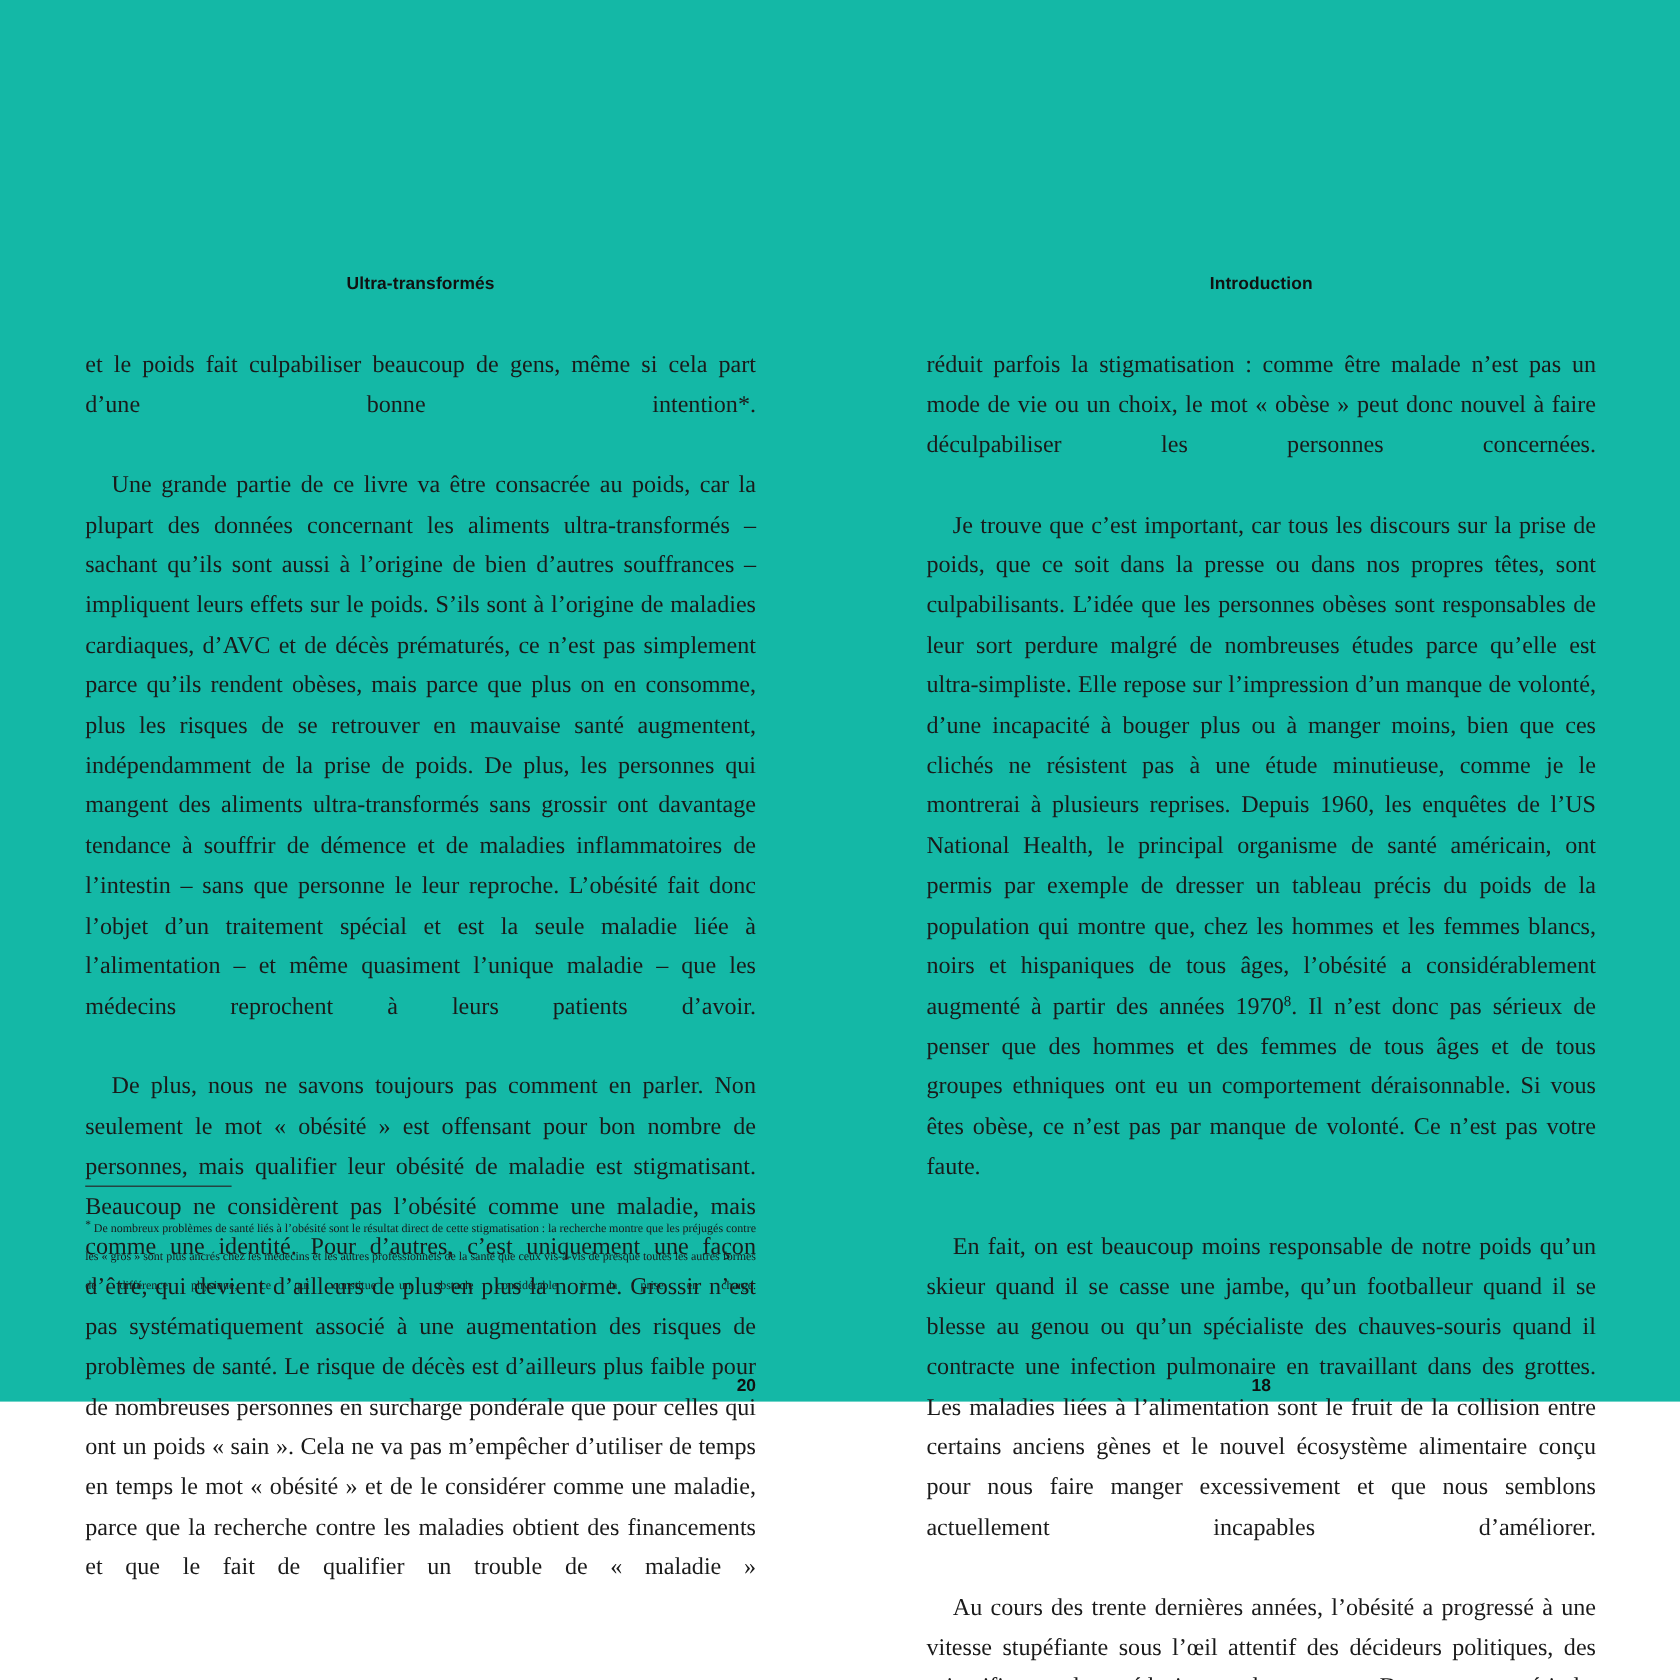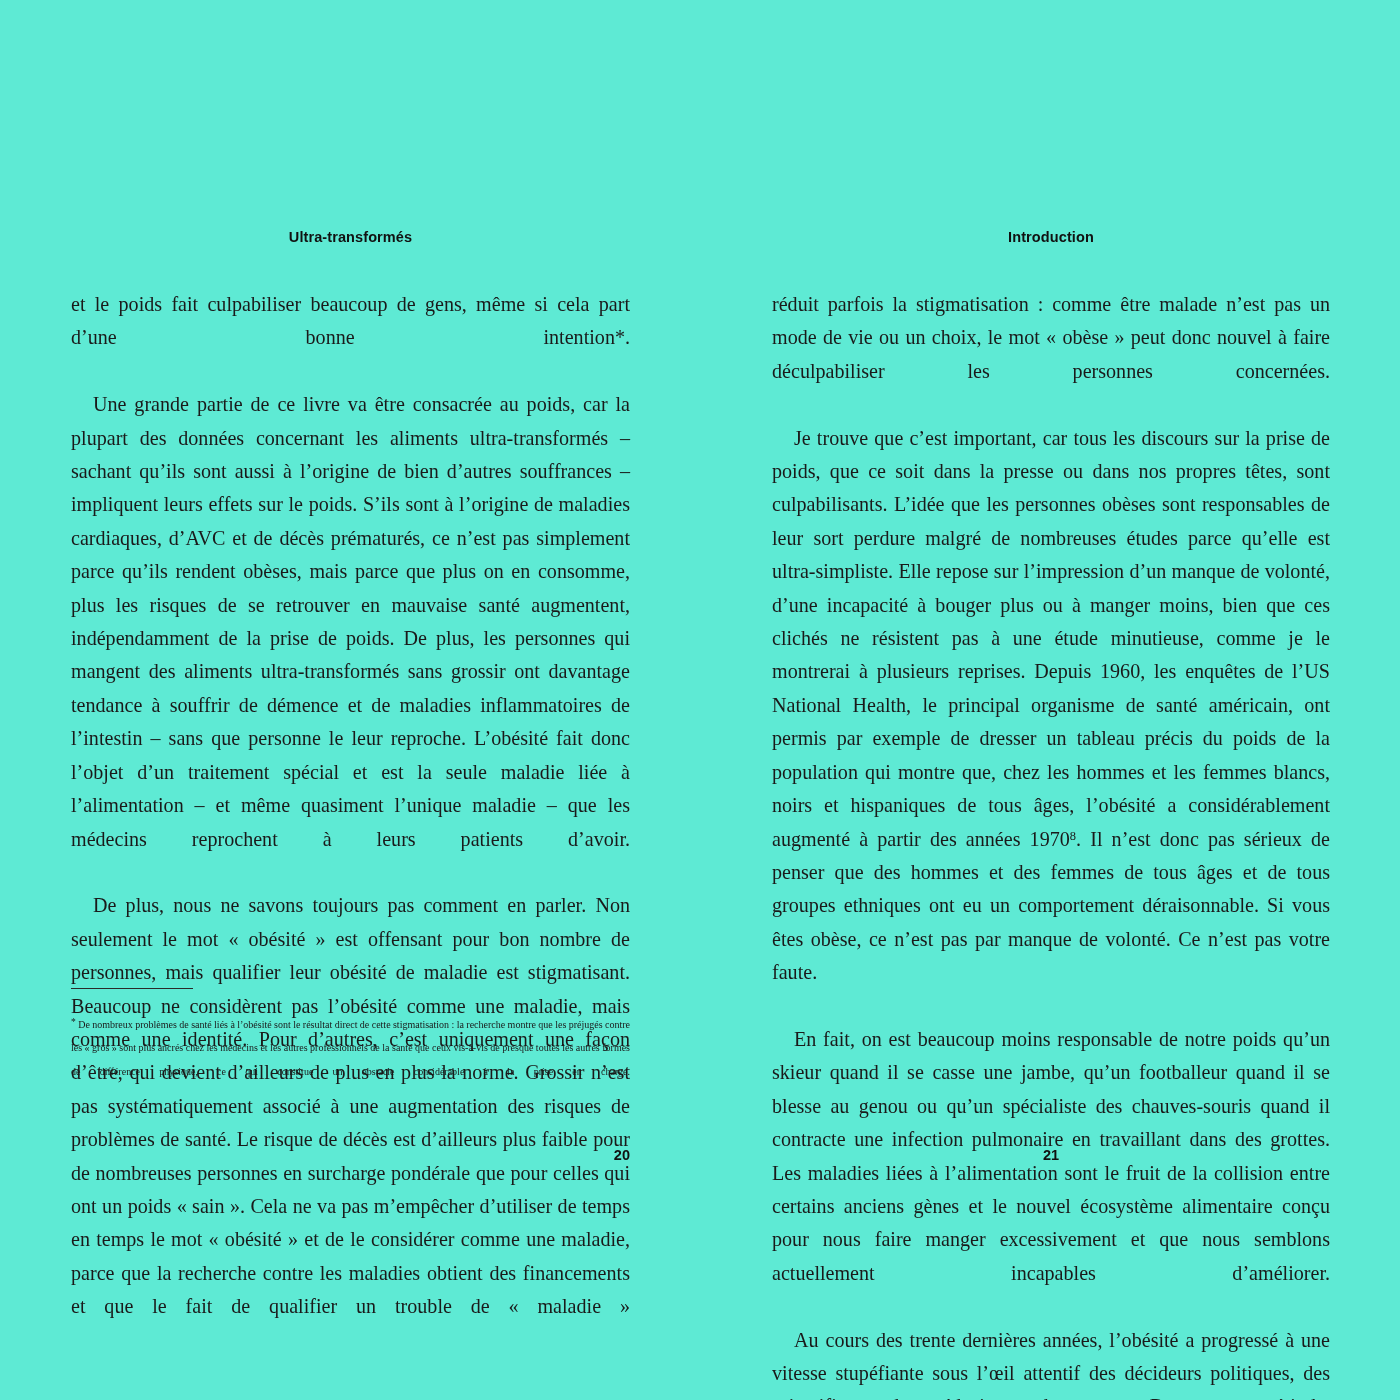--- a/index.html
+++ b/index.html
@@ -11,22 +11,22 @@
     height: 1400px;
     background: #ffffff;
     font-family: "Liberation Serif", serif;
     color: #1a1a1a;
     overflow: hidden;
   }
 
   #spread {
     position: relative;
     width: 1400px;
-    height: 1400px;
-    background: #5eead4;
+    height: 1168px;
+    background: #14b8a6;
   }
 
   .page {
     position: absolute;
     top: 0;
     height: 1400px;
     width: 700px;
     box-sizing: border-box;
   }
   .page-left  { left: 0; }
@@ -154,16 +154,16 @@
 
     <div class="running-head">Introduction</div>
 
     <div class="column body-text" id="right-column">
         <p>réduit parfois la stigmatisation : comme être malade n’est pas un mode de vie ou un choix, le mot « obèse » peut donc nouvel à faire déculpabiliser les personnes concernées.</p>
         <p class="indent">Je trouve que c’est important, car tous les discours sur la prise de poids, que ce soit dans la presse ou dans nos propres têtes, sont culpabilisants. L’idée que les personnes obèses sont responsables de leur sort perdure malgré de nombreuses études parce qu’elle est ultra-simpliste. Elle repose sur l’impression d’un manque de volonté, d’une incapacité à bouger plus ou à manger moins, bien que ces clichés ne résistent pas à une étude minutieuse, comme je le montrerai à plusieurs reprises. Depuis 1960, les enquêtes de l’US National Health, le principal organisme de santé américain, ont permis par exemple de dresser un tableau précis du poids de la population qui montre que, chez les hommes et les femmes blancs, noirs et hispaniques de tous âges, l’obésité a considérablement augmenté à partir des années 1970<sup>8</sup>. Il n’est donc pas sérieux de penser que des hommes et des femmes de tous âges et de tous groupes ethniques ont eu un comportement déraisonnable. Si vous êtes obèse, ce n’est pas par manque de volonté. Ce n’est pas votre faute.</p>
         <p class="indent">En fait, on est beaucoup moins responsable de notre poids qu’un skieur quand il se casse une jambe, qu’un footballeur quand il se blesse au genou ou qu’un spécialiste des chauves-souris quand il contracte une infection pulmonaire en travaillant dans des grottes. Les maladies liées à l’alimentation sont le fruit de la collision entre certains anciens gènes et le nouvel écosystème alimentaire conçu pour nous faire manger excessivement et que nous semblons actuellement incapables d’améliorer.</p>
         <p class="indent">Au cours des trente dernières années, l’obésité a progressé à une vitesse stupéfiante sous l’œil attentif des décideurs politiques, des scientifiques, des médecins et des parents. Durant cette période, quatorze plans gouvernementaux contenant 689 mesures de grande envergure ont été lancés en Angleterre, ce qui n’a pas empêché le taux d’obésité d’augmenter de plus de 700 % et le taux d’obésité sévère de 1 600 % chez les enfants qui entrent au collège.</p>
       </div>
 
-    <div class="folio">21</div>
+    <div class="folio">18</div>
   </div>
 
 </div>
 
 </body></html>

